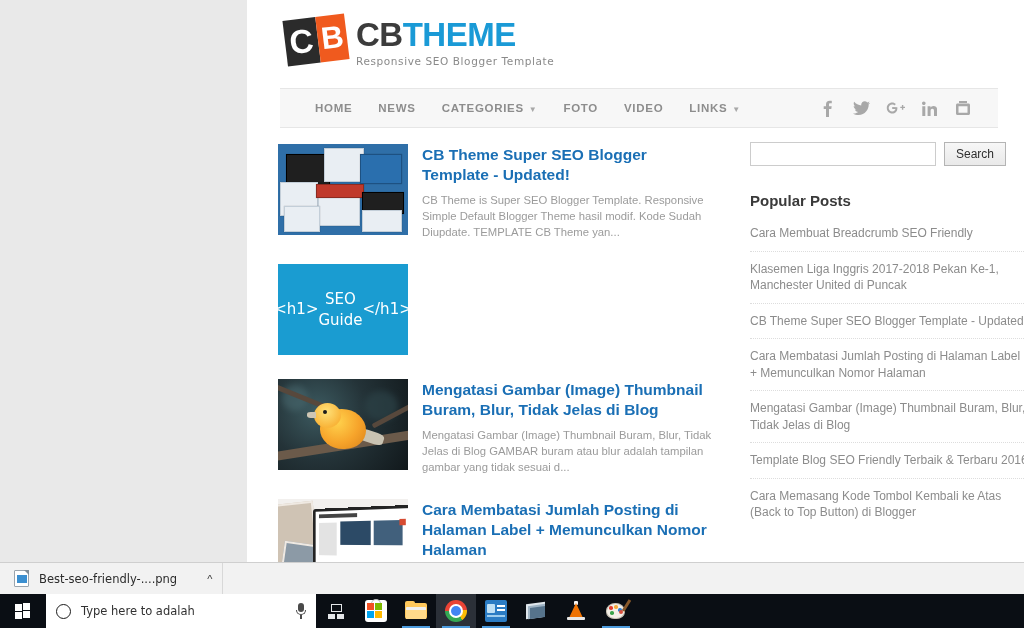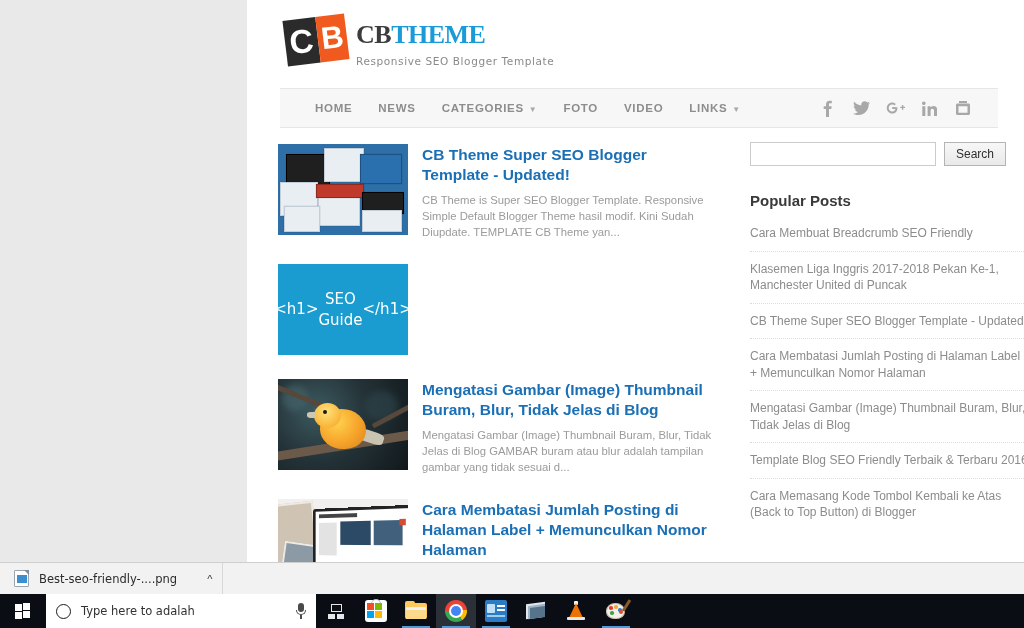--- a/index.html
+++ b/index.html
@@ -36,21 +36,21 @@
     background: #2b2b2b; color: #ffffff;
     font-size: 33px; font-weight: bold; line-height: 46px; text-align: center;
     font-family: "Liberation Sans", sans-serif;
   }
   .logo-b {
     position: absolute; left: 33px; top: 0; width: 29px; height: 46px;
     background: #f05a1e; color: #ffffff;
     font-size: 31px; font-weight: bold; line-height: 46px; text-align: center;
   }
   .logo-text { padding-top: 2px; }
-  .logo-title { font-size: 26px; font-weight: bold; letter-spacing: -0.5px; line-height: 38px; font-family: Liberation Serif, serif; }
+  .logo-title { font-size: 33px; font-weight: bold; letter-spacing: -0.5px; line-height: 38px; }
   .logo-title .cb { color: #3c3c3c; }
   .logo-title .theme { color: #1a9ad6; }
   .logo-sub {
     font-size: 10.5px; color: #8a8a8a; letter-spacing: 0.6px; margin-top: 1px;
     font-family: "DejaVu Sans", sans-serif;
   }
 
   
   .navbar {
     position: absolute; left: 33px; top: 88px; width: 718px; height: 40px;
@@ -360,21 +360,21 @@
                 <i style="left:2px;top:38px;width:38px;height:34px;"></i>
                 <i style="left:40px;top:44px;width:42px;height:38px;"></i>
                 <i class="red" style="left:38px;top:40px;width:48px;height:14px;"></i>
                 <i class="dark" style="left:84px;top:48px;width:42px;height:22px;"></i>
                 <i style="left:6px;top:62px;width:36px;height:26px;"></i>
                 <i style="left:84px;top:66px;width:40px;height:22px;"></i>
               </div>
             </div>
             <div class="post-body">
               <div class="post-title">CB Theme Super SEO Blogger Template - Updated!</div>
-              <div class="post-excerpt">CB Theme is Super SEO Blogger Template. Responsive Simple Default Blogger Theme hasil modif. Kini Sudah Diupdate. TEMPLATE CB Theme yan...</div>
+              <div class="post-excerpt">CB Theme is Super SEO Blogger Template. Responsive Simple Default Blogger Theme hasil modif. Kode Sudah Diupdate. TEMPLATE CB Theme yan...</div>
             </div>
           </div>
 
           <div class="post">
             <div class="thumb">
               <div class="art-h1">
                 <span>&lt;h1&gt;</span>
                 <span>SEO Guide</span>
                 <span>&lt;/h1&gt;</span>
               </div>

